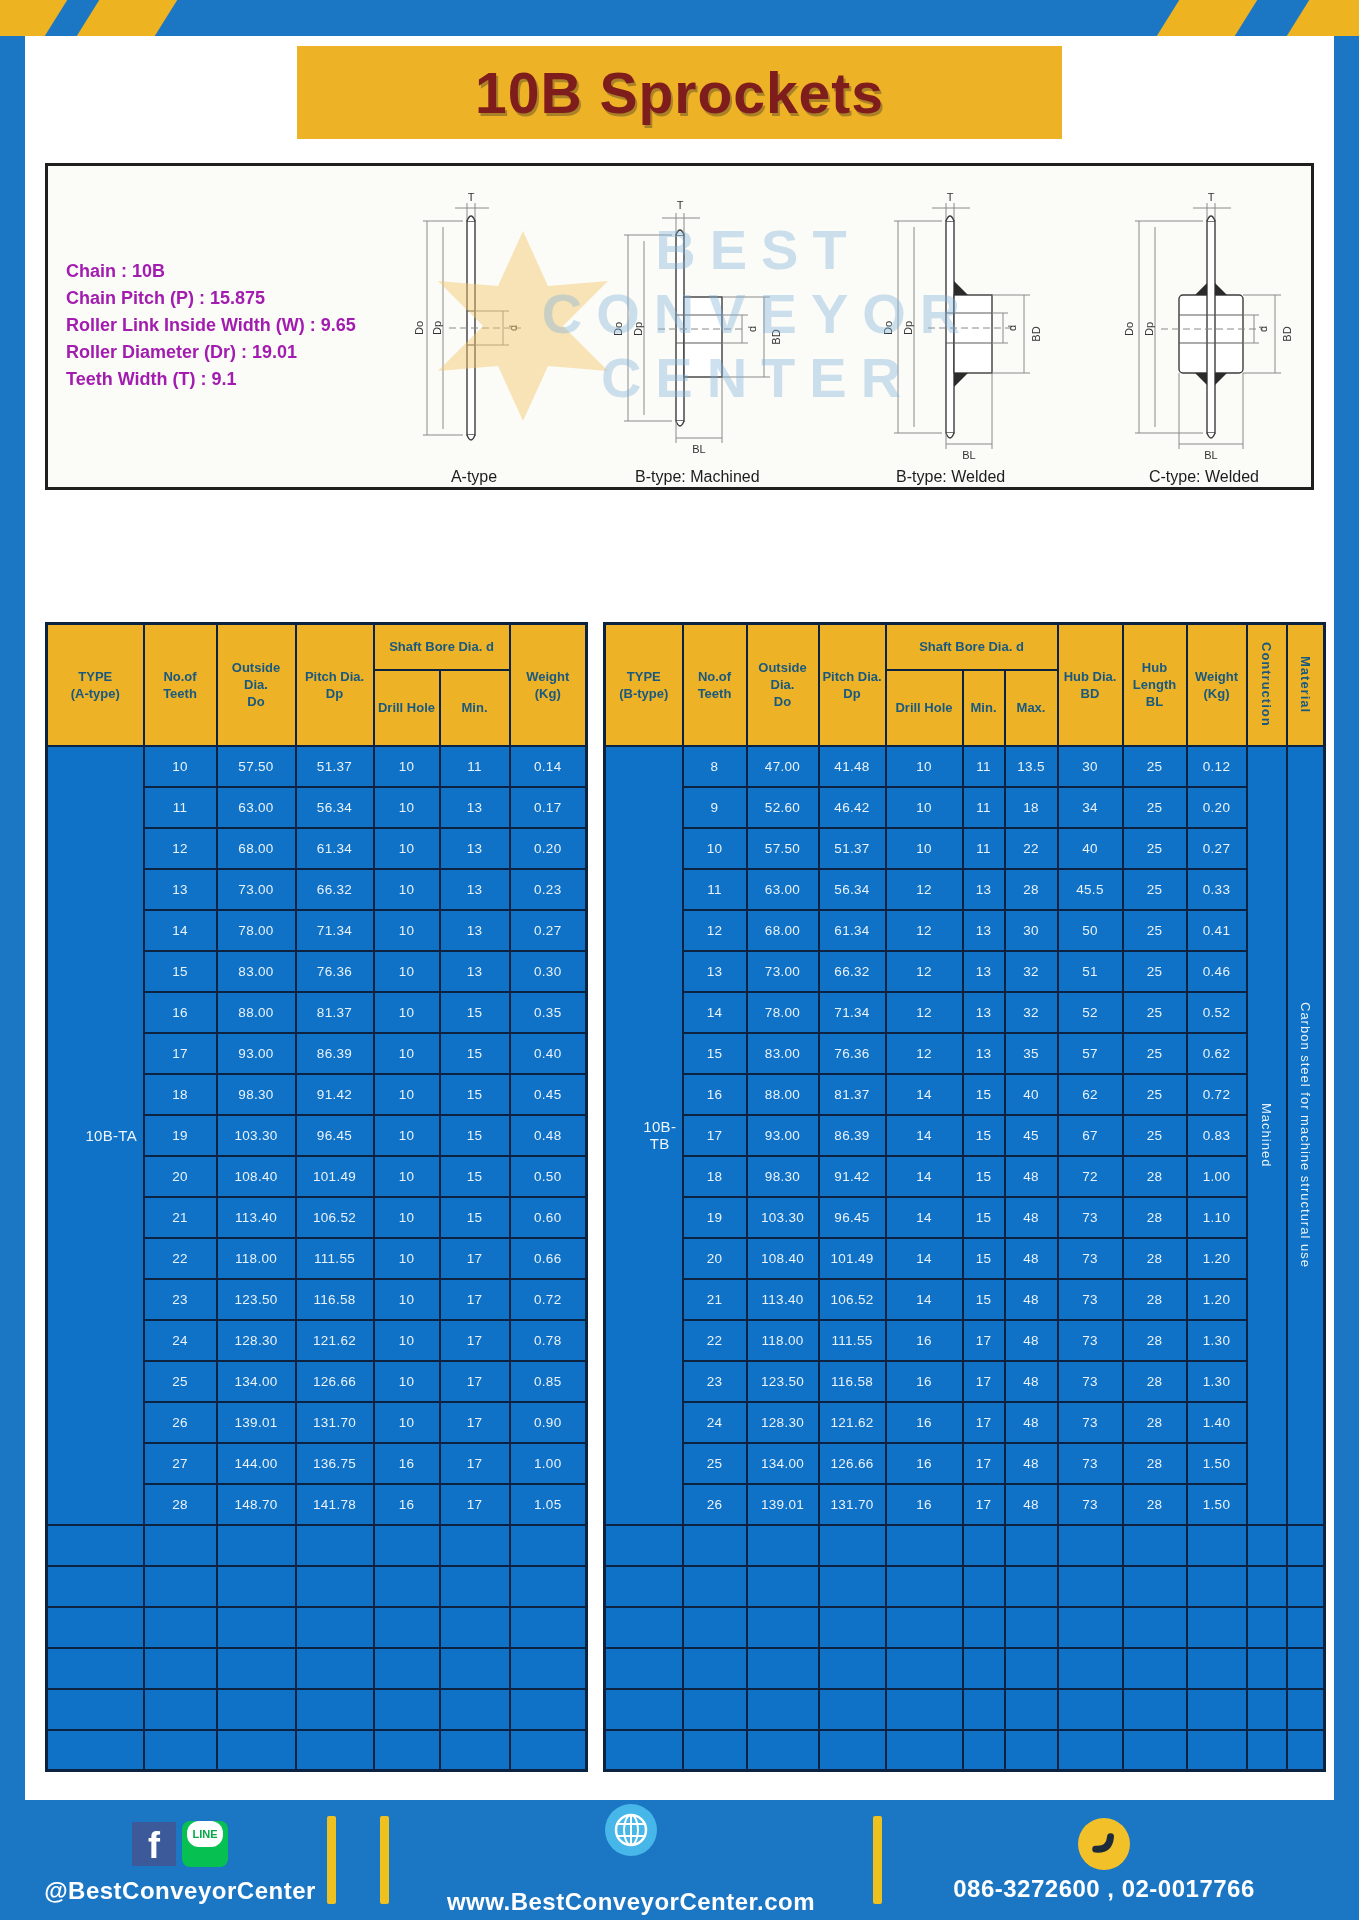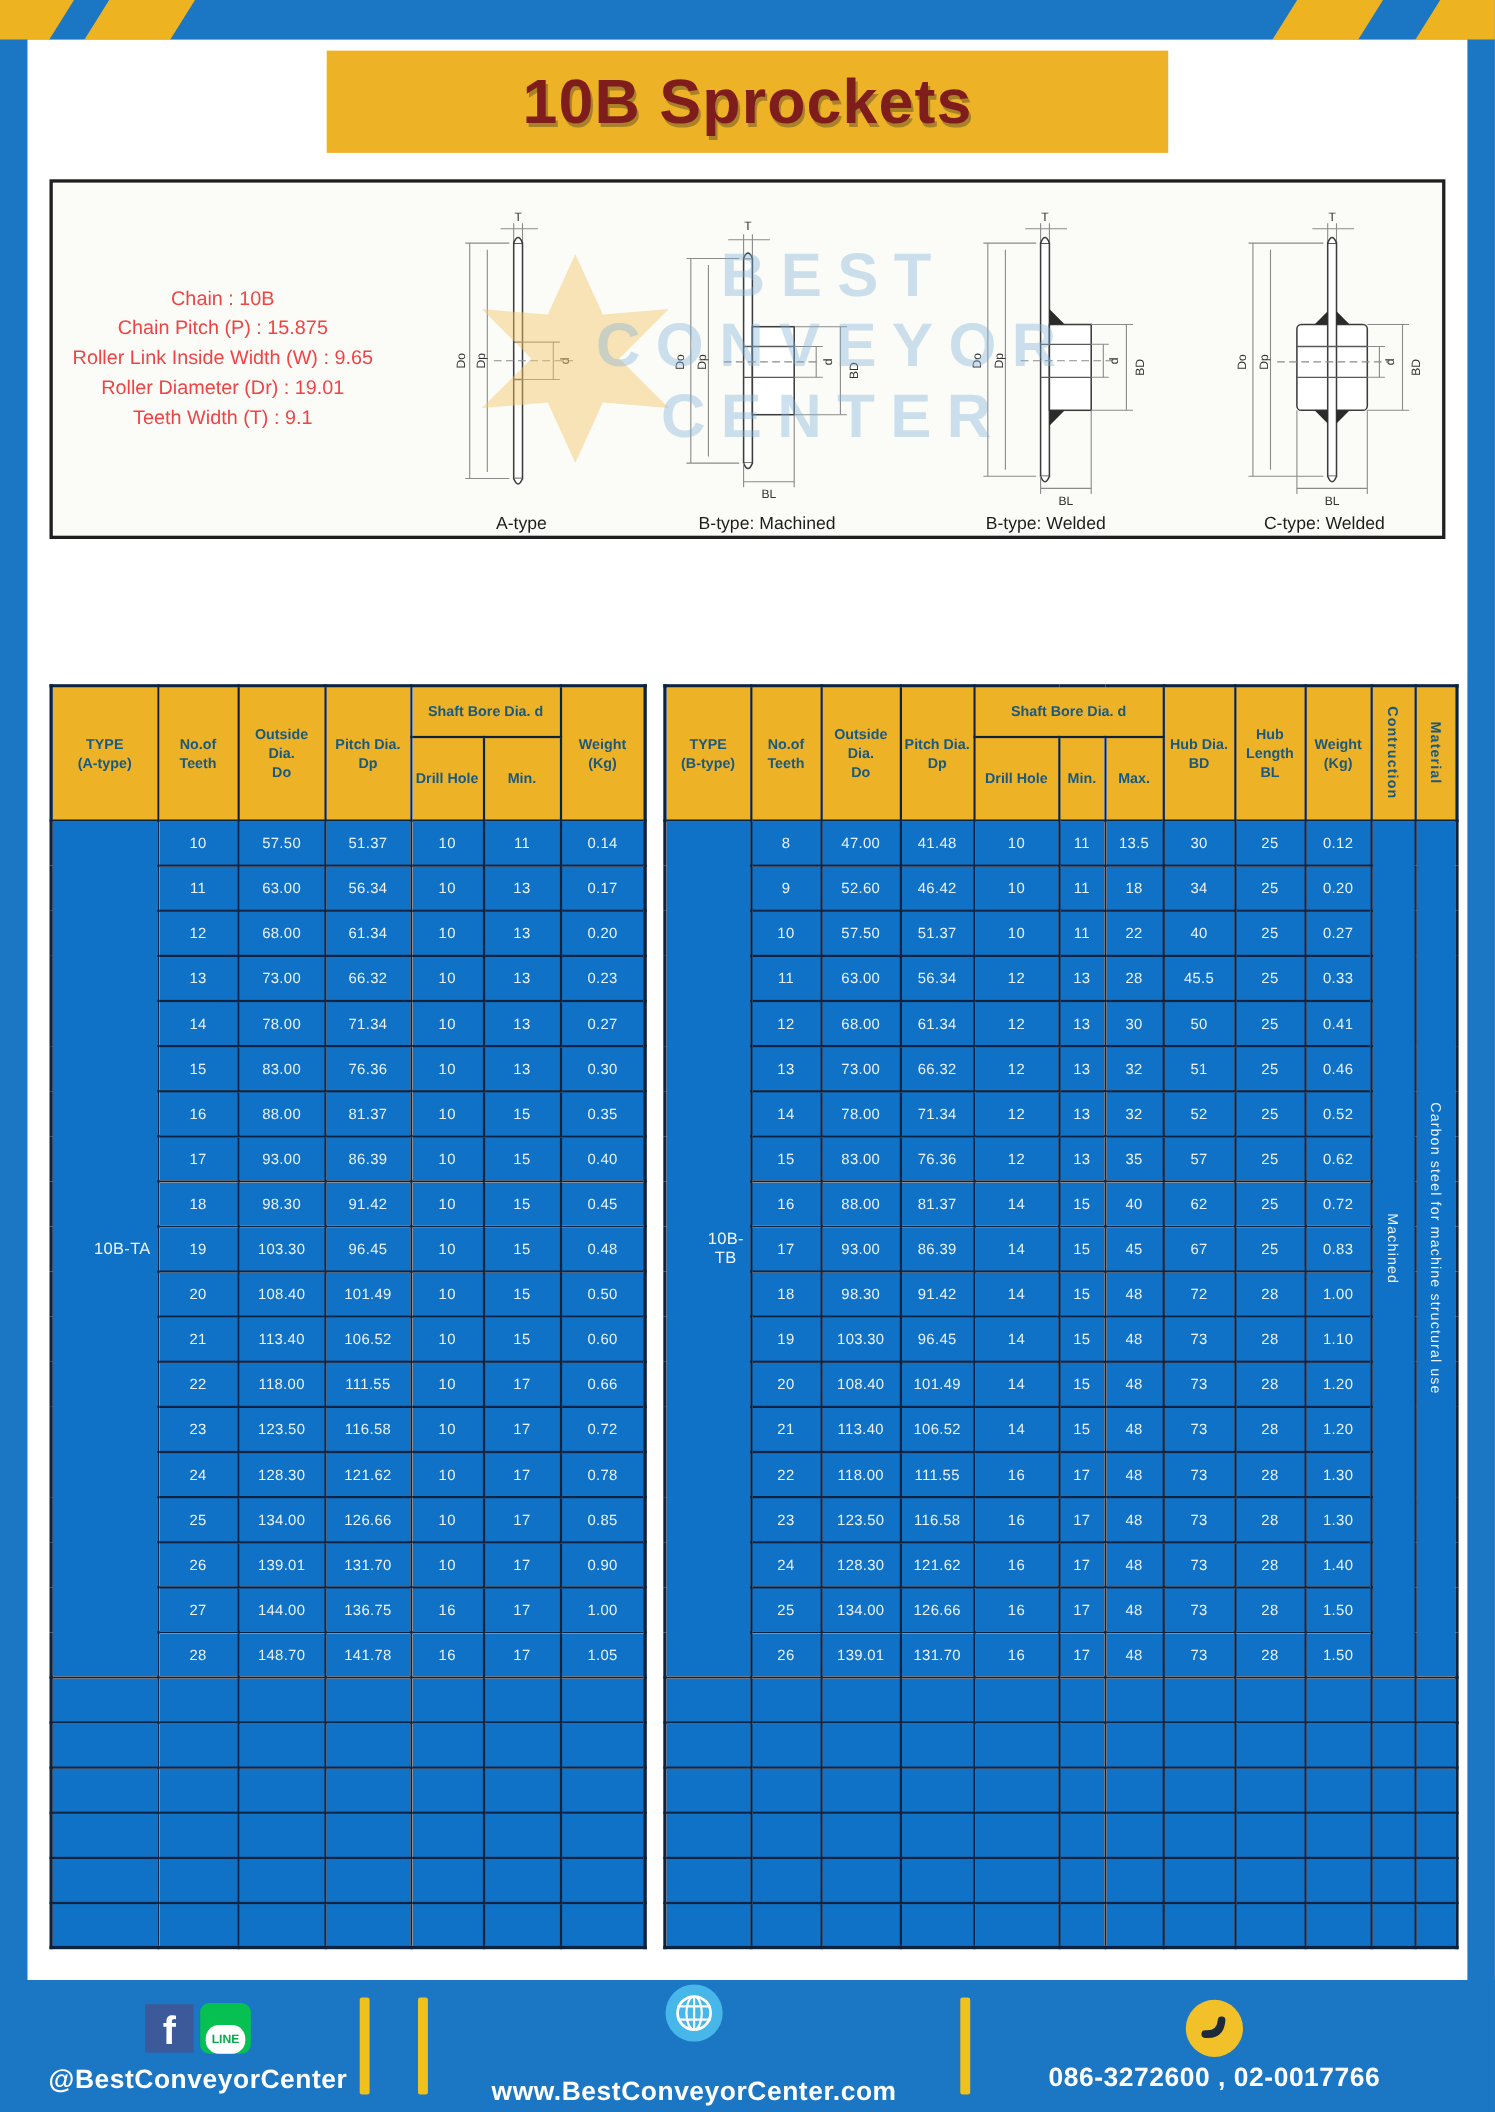--- a/index.html
+++ b/index.html
@@ -13,21 +13,21 @@
 
   
   .content { position:absolute; left:25px; right:25px; top:36px; bottom:120px; background:#ffffff; }
 
   .title-box { margin:10px auto 0 auto; width:765px; height:93px; background:#eeb227; display:flex; align-items:center; justify-content:center; }
   .title-box h1 { font-size:57px; font-weight:bold; color:#7f1d1d; text-shadow:2px 3px 0 rgba(40,40,40,0.35); letter-spacing:1px; }
 
   
   .panel { position:relative; margin:24px 20px 0 20px; height:327px; background:#fbfbf7; border:3px solid #1f1f1f; overflow:hidden; }
   .specs { position:absolute; left:18px; top:92px; z-index:2; }
-  .spec-line { font-size:18px; font-weight:normal; color:#ef4444; line-height:27px;text-align:center; }
+  .spec-line { font-size:18px; font-weight:bold; color:#a21caf; line-height:27px; }
   .wm { position:absolute; left:420px; top:52px; width:580px; z-index:3; pointer-events:none; text-align:center; }
   .wm div { font-size:56px; font-weight:bold; letter-spacing:14px; line-height:64px; color:rgba(125,175,215,0.38); }
   .wm-logo { position:absolute; left:380px; top:60px; z-index:2; opacity:0.45; pointer-events:none; }
   .drawings { position:absolute; right:12px; top:8px; width:890px; height:312px; display:flex; justify-content:space-between; z-index:1; }
   .figure { display:flex; flex-direction:column; align-items:center; justify-content:flex-end; }
   .fig-label { font-size:16px; color:#1d1d1d; margin-top:1px; }
   .draw-stroke { stroke:#5a5a5a; stroke-width:1.2; fill:none; }
   .draw-dim   { stroke:#8a8a8a; stroke-width:1; fill:none; }
   .draw-part  { stroke:#3c3c3c; stroke-width:1.4; fill:#ffffff; }
   .draw-weld  { fill:#2b2b2b; stroke:none; }
@@ -48,21 +48,21 @@
   th.vth { writing-mode:vertical-rl; letter-spacing:1px; padding:4px 0; }
   td.vcell { writing-mode:vertical-rl; letter-spacing:1px; font-size:13px; }
 
   
   .footer { position:absolute; left:0; right:0; bottom:0; height:120px; background:#1b76c4; display:flex; align-items:center; justify-content:center; }
   .fsec { display:flex; flex-direction:column; align-items:center; gap:5px; }
   .fsec .flabel { color:#ffffff; font-weight:bold; font-size:24px; letter-spacing:0.5px; white-space:nowrap; }
   .icon-row { display:flex; gap:6px; align-items:center; height:56px; }
   .divider { width:9px; height:88px; background:#eec11f; margin:0 22px; border-radius:2px; }
   .fb-icon { width:44px; height:44px; background:#3c5a99; color:#ffffff; font-weight:bold; font-size:36px; display:flex; align-items:flex-end; justify-content:center; line-height:40px; }
-  .line-icon { width:46px; height:46px; background:#06c152; border-radius:8px; display:flex; align-items:flex-end; justify-content:center; }
+  .line-icon { width:46px; height:46px; background:#06c152; border-radius:8px; display:flex; align-items:flex-start; justify-content:center; }
   .line-bubble { width:36px; height:26px; background:#ffffff; border-radius:12px; color:#06a94a; font-size:11px; font-weight:bold; display:flex; align-items:center; justify-content:center; }
   .round-icon { width:52px; height:52px; border-radius:50%; display:flex; align-items:center; justify-content:center; }
   .email-icon { background:#c42a26; width:48px; height:54px; }
   .globe-icon { background:#47b7e9; }
   .phone-icon { background:#f2c029; }
   .w1 { width:250px; } .w2 { width:235px; } .w3 { width:440px;gap:32px; } .w4 { width:400px; }
 </style>
 </head>
 <body>
 

